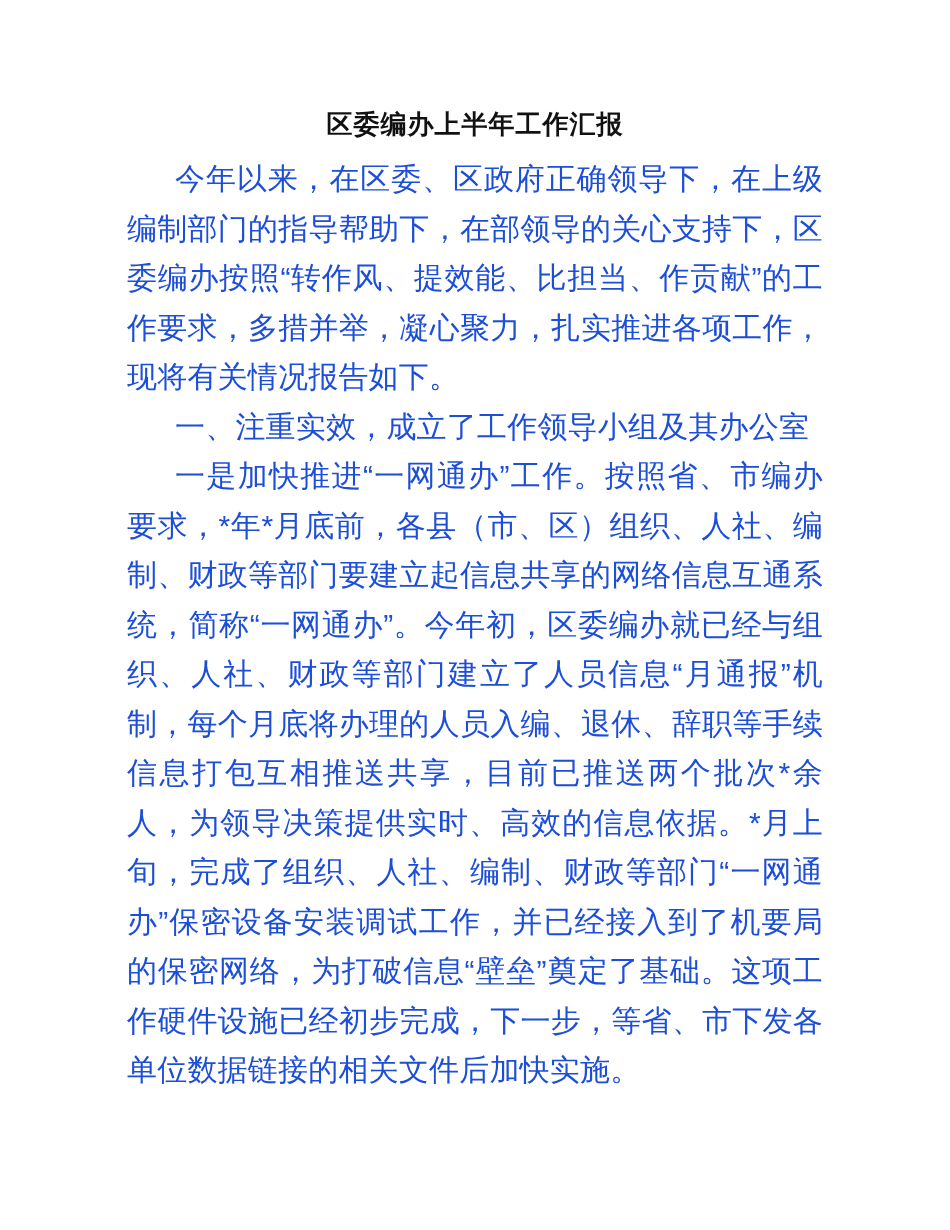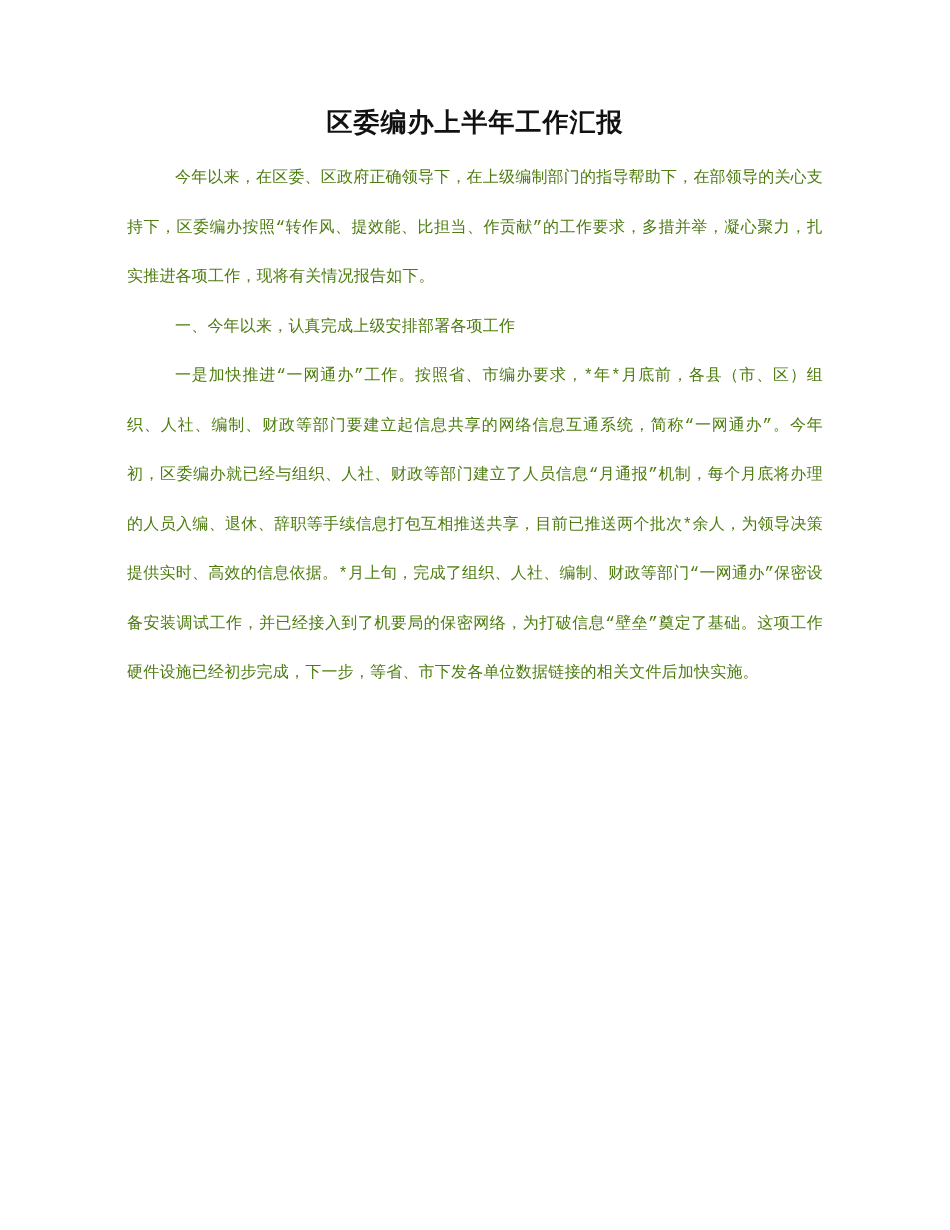--- a/index.html
+++ b/index.html
@@ -8,50 +8,50 @@
     background: #ffffff;
   }
   .page {
     position: relative;
     width: 950px;
     height: 1230px;
     margin: 0;
     background: #ffffff;
     box-sizing: border-box;
     padding: 104px 127px 0 127px;
-    font-family: Liberation Mono, monospace;
+    font-family: Liberation Sans, sans-serif;
     color: #1c1c1c;
     overflow: hidden;
   }
   .doc-title {
     margin: 0 0 10px 0;
     padding: 0;
     text-align: center;
     font-size: 26px;
     font-weight: 700;
     line-height: 40px;
     color: #111111;
     letter-spacing: 1px;
   }
   .doc-body p {
     margin: 0;
     padding: 0;
-    font-size: 16px;
+    font-size: 30px;
     line-height: 49.5px;
     letter-spacing: 0.2px;
     text-align: justify;
     text-justify: inter-ideograph;
     line-break: loose;
     text-indent: 48px;
-    color: #4d7c0f;
+    color: #1d4ed8;
   }
 </style>
 </head>
 <body>
 
 <div class="page">
   <h1 class="doc-title">区委编办上半年工作汇报</h1>
   <div class="doc-body">
     <p>今年以来，在区委、区政府正确领导下，在上级编制部门的指导帮助下，在部领导的关心支持下，区委编办按照“转作风、提效能、比担当、作贡献”的工作要求，多措并举，凝心聚力，扎实推进各项工作，现将有关情况报告如下。</p>
-    <p>一、今年以来，认真完成上级安排部署各项工作</p>
+    <p>一、注重实效，成立了工作领导小组及其办公室</p>
     <p>一是加快推进“一网通办”工作。按照省、市编办要求，*年*月底前，各县（市、区）组织、人社、编制、财政等部门要建立起信息共享的网络信息互通系统，简称“一网通办”。今年初，区委编办就已经与组织、人社、财政等部门建立了人员信息“月通报”机制，每个月底将办理的人员入编、退休、辞职等手续信息打包互相推送共享，目前已推送两个批次*余人，为领导决策提供实时、高效的信息依据。*月上旬，完成了组织、人社、编制、财政等部门“一网通办”保密设备安装调试工作，并已经接入到了机要局的保密网络，为打破信息“壁垒”奠定了基础。这项工作硬件设施已经初步完成，下一步，等省、市下发各单位数据链接的相关文件后加快实施。</p>
   </div>
 </div>
 
 </body></html>

